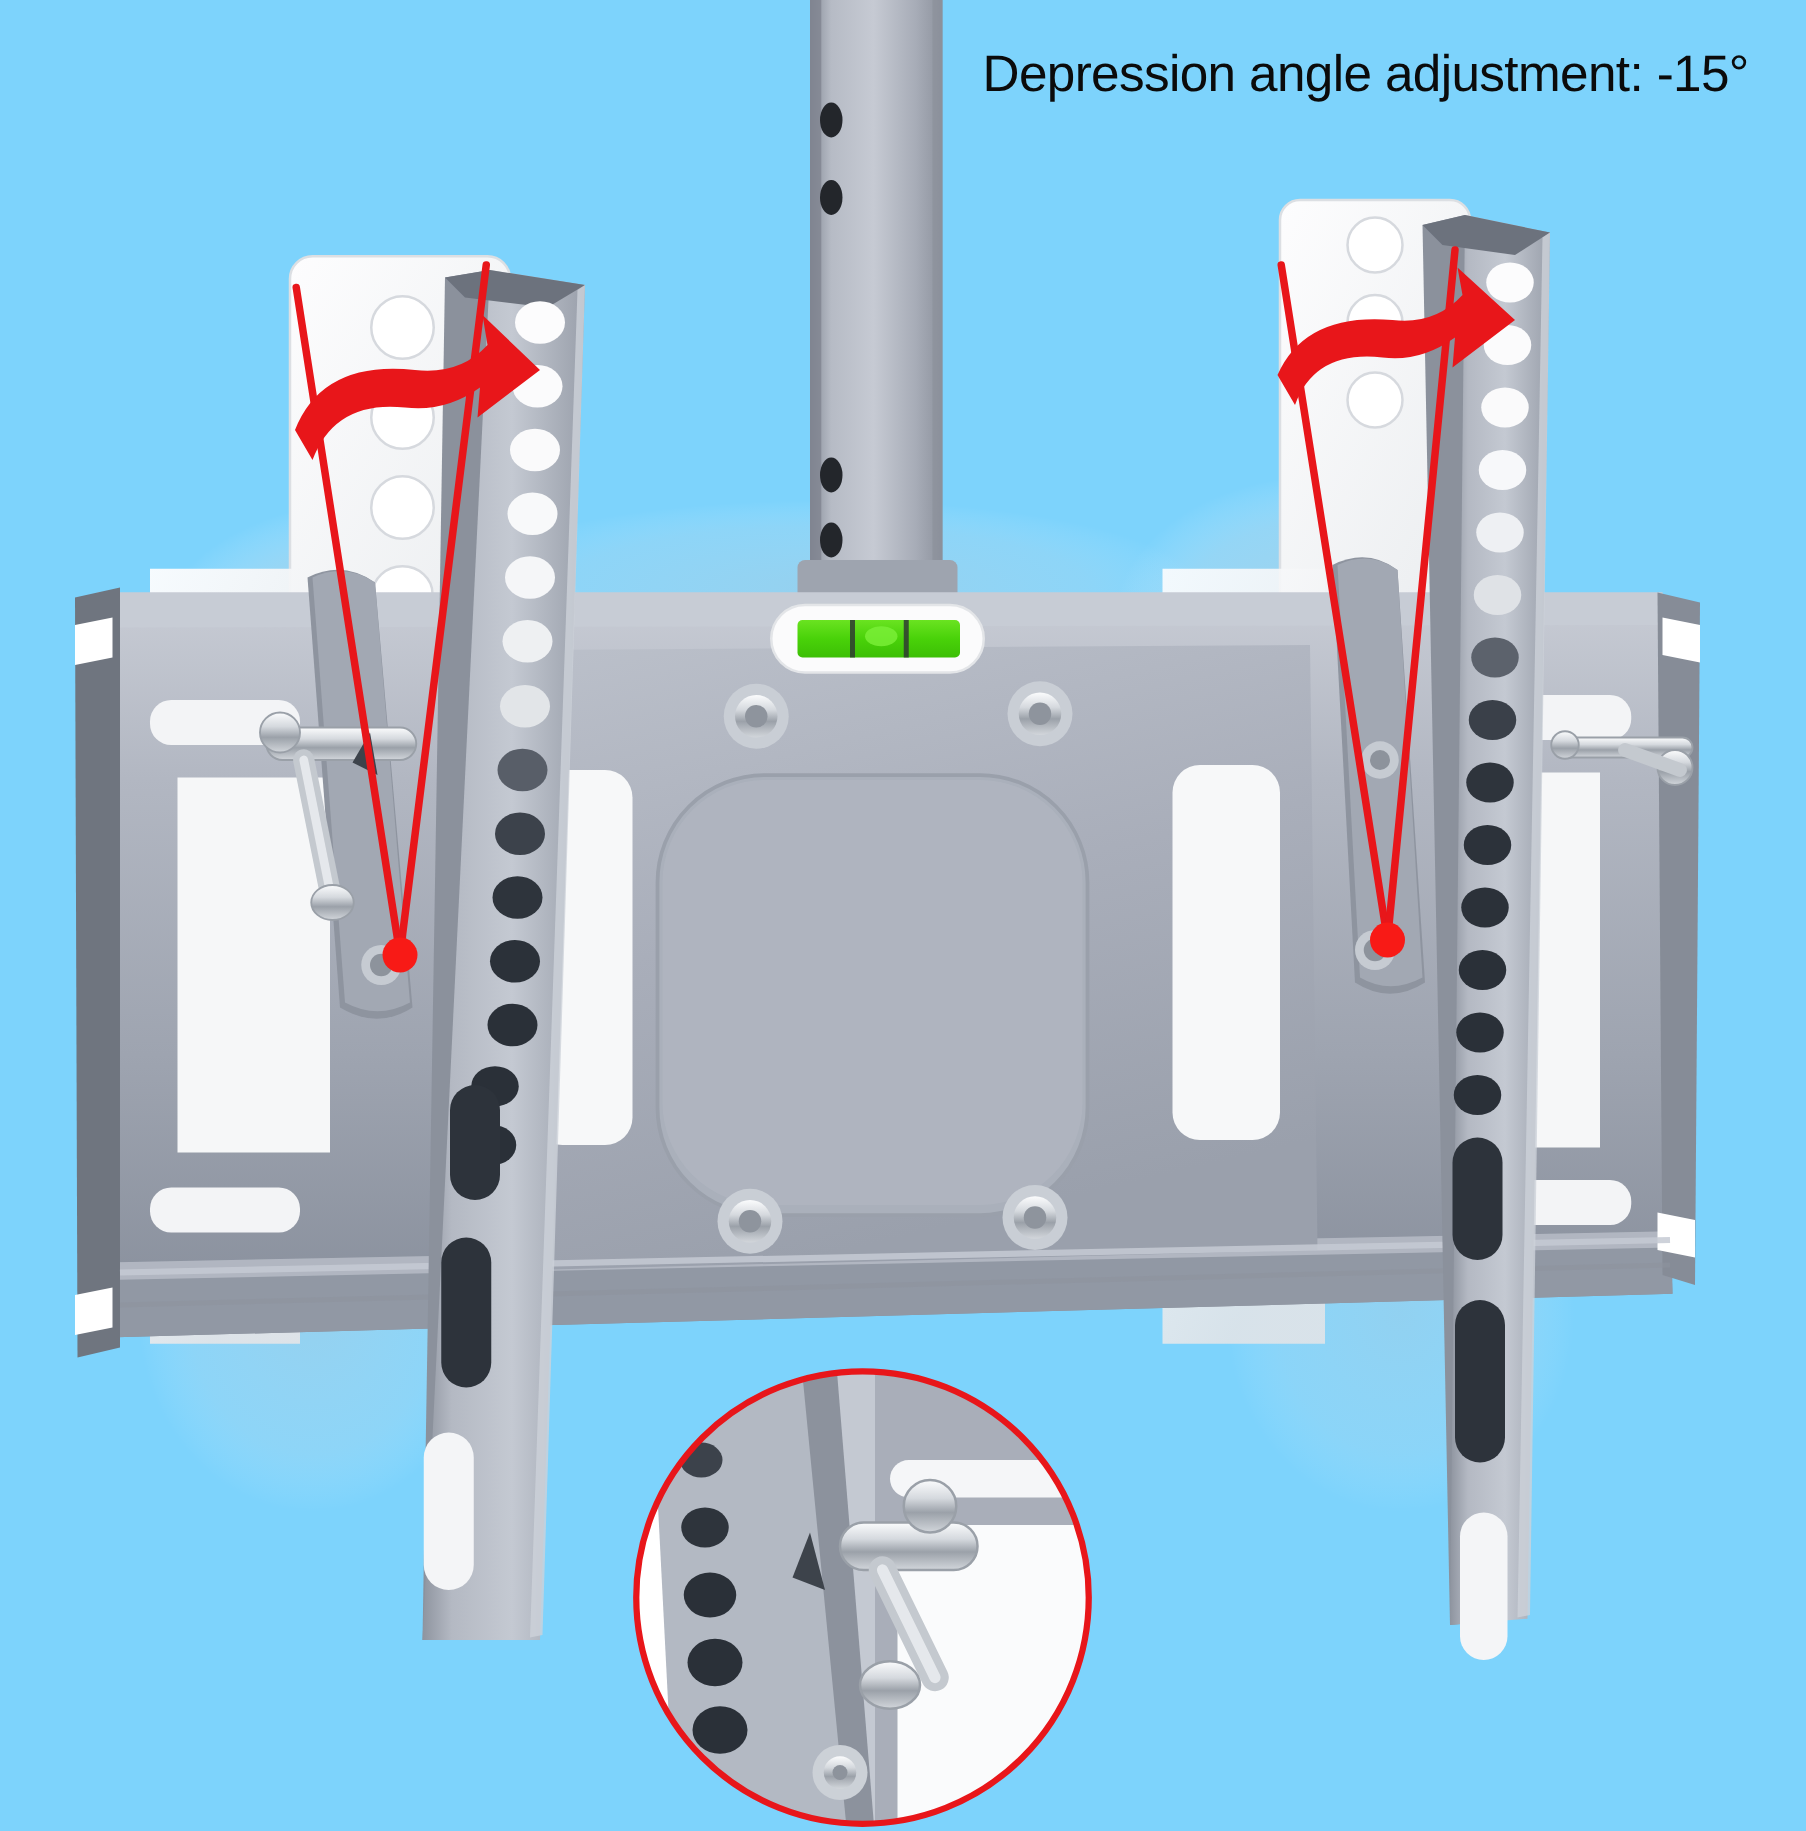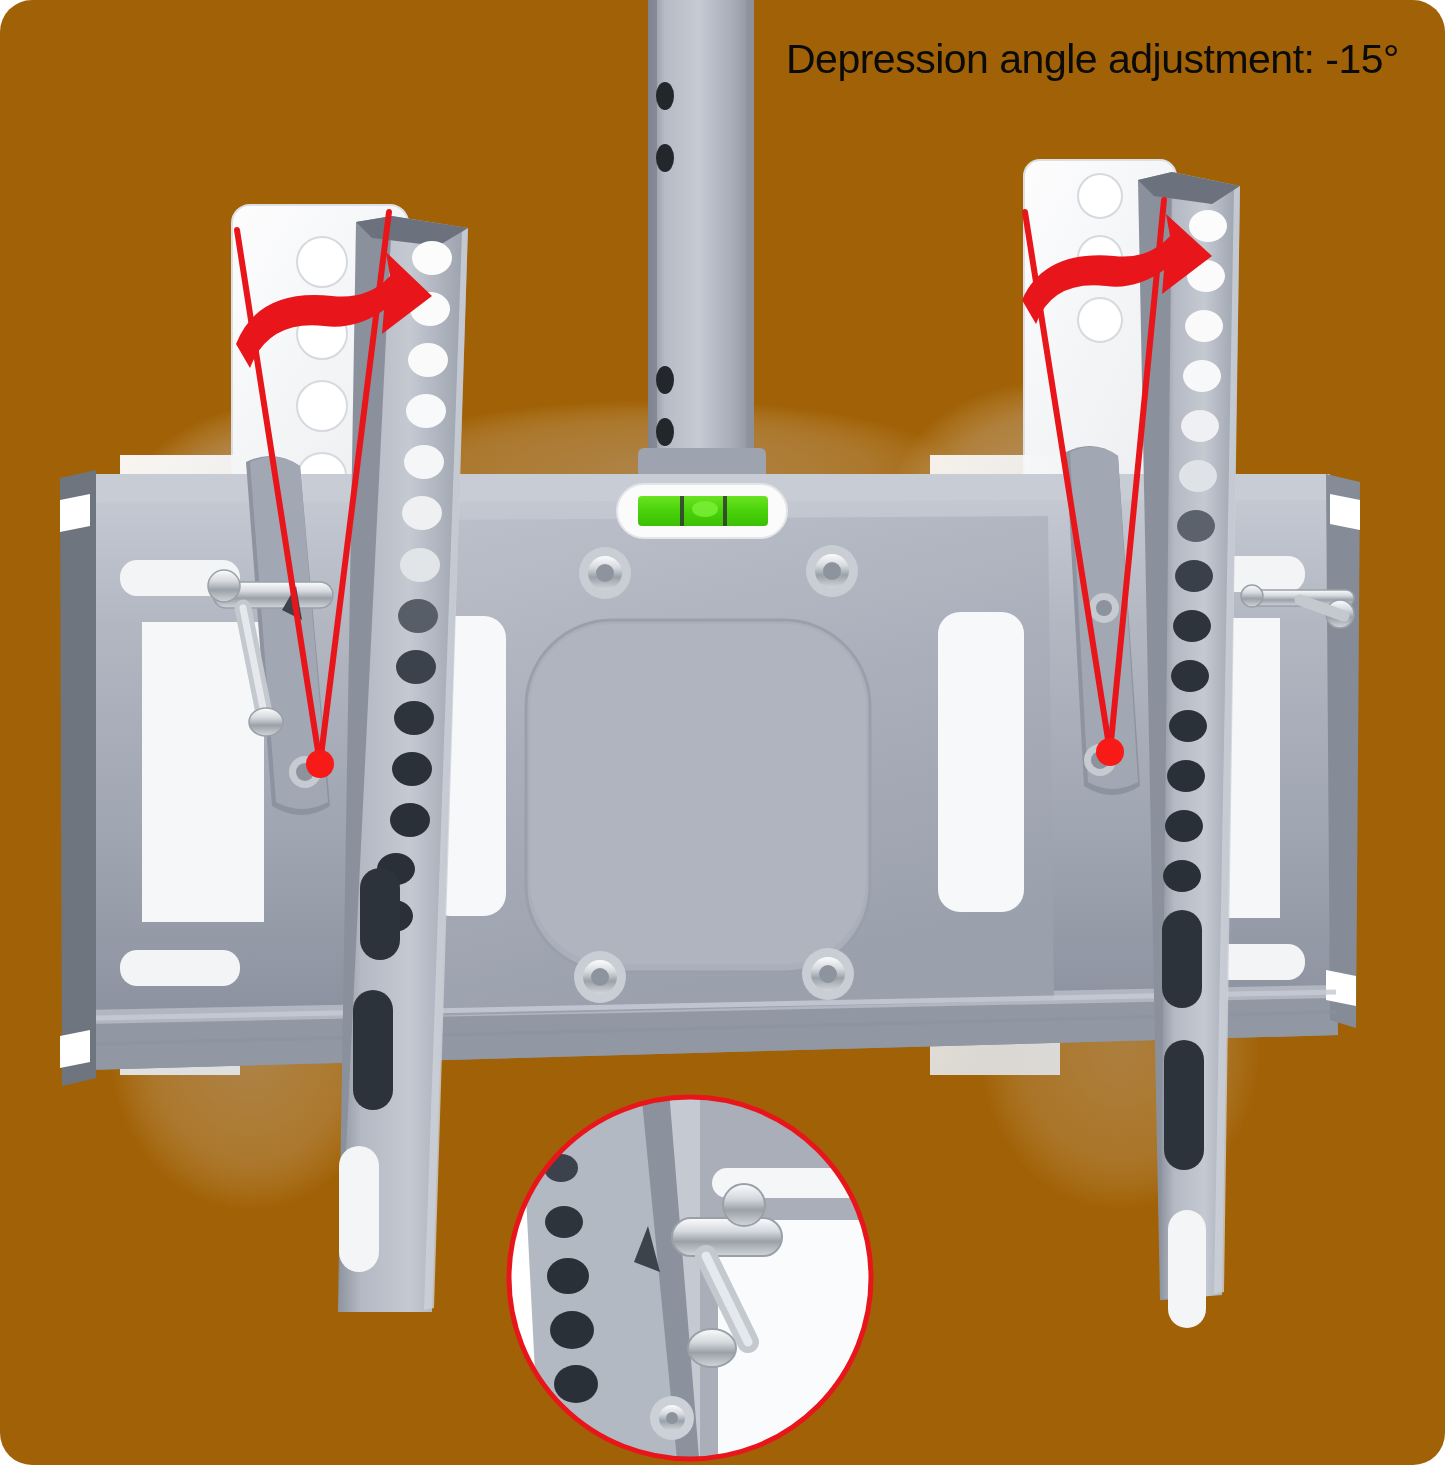--- a/index.html
+++ b/index.html
@@ -7,23 +7,22 @@
     padding: 0;
     background: #ffffff;
   }
   body {
     font-family: "Liberation Sans", sans-serif;
   }
   #stage {
     position: relative;
     width: 1445px;
     height: 1465px;
-    background: #a16207;
+    background: #7dd3fc;
     overflow: hidden;
-    border-radius: 32px;
   }
   
   #annotation-label {
     position: absolute;
     left: 786px;
     top: 36px;
     font-family: "Liberation Sans", sans-serif;
     font-size: 41px;
     letter-spacing: -0.5px;
     color: #0b0b0b;

